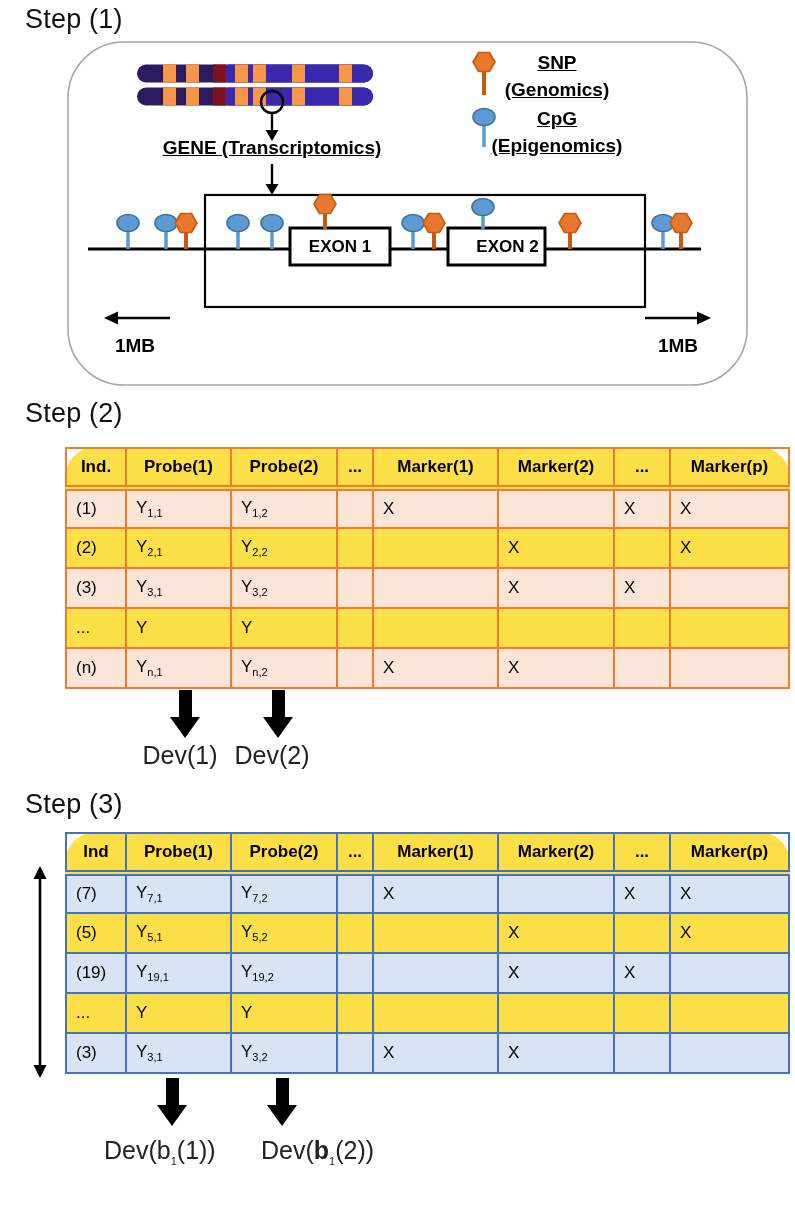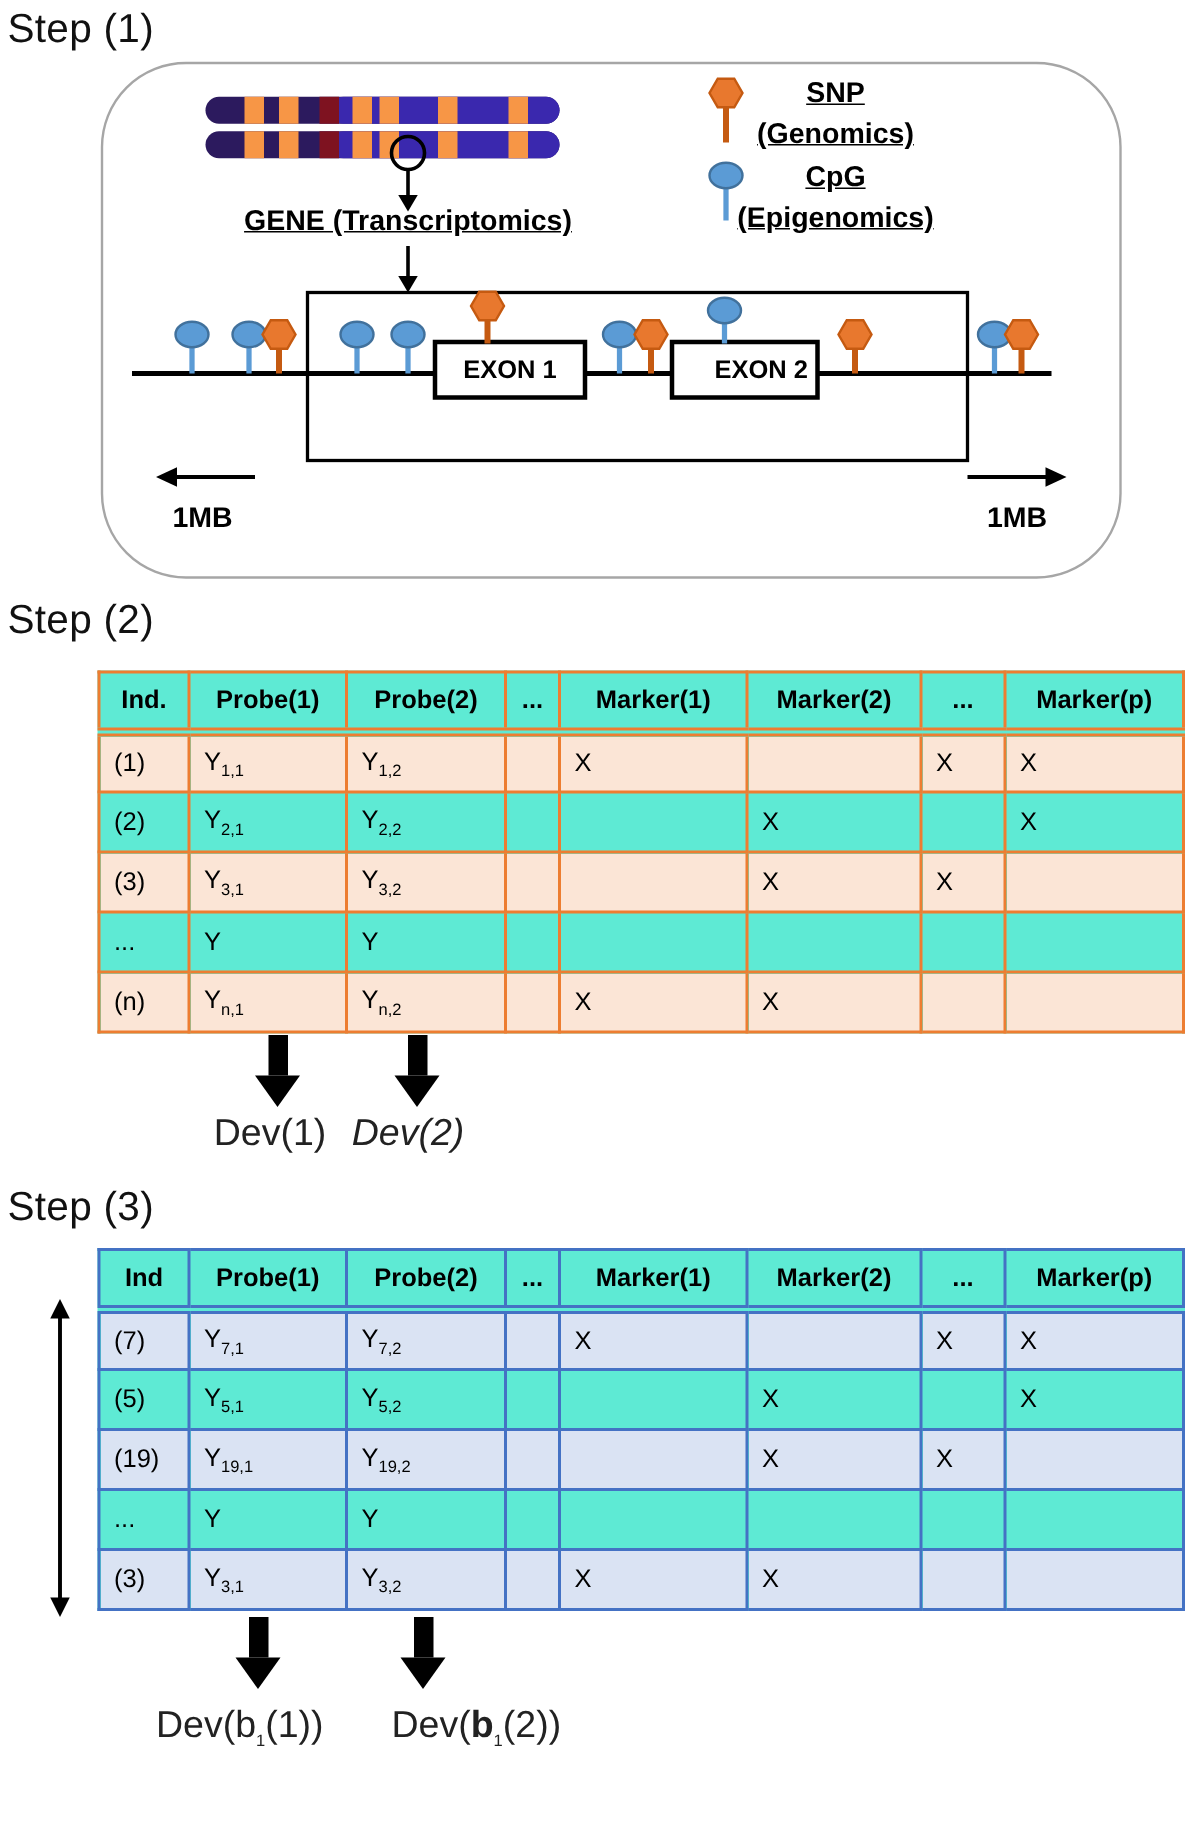--- a/index.html
+++ b/index.html
@@ -1,34 +1,34 @@
 <!DOCTYPE html>
 <html style="--c-orange_border: #ED7D31; --c-orange_fill: #FBE5D6; --c-blue_border: #4472C4; --c-blue_fill: #DAE3F3; --c-snp: #E8782E; --c-snp_stroke: #C55A11; --c-cpg: #5B9BD5; --c-cpg_stroke: #41719C; --c-chromosome_dark: #2C1A5E; --c-chromosome_light: #3A28AE; --c-chromosome_band: #F79646; --c-centromere: #7E1220; --c-container_border: #A6A6A6;"><head>
 <meta charset="utf-8">
 <style>
   * { margin:0; padding:0; box-sizing:border-box; }
   html,body { background:#fff; }
   body { font-family:"Liberation Sans", sans-serif; color:#000; }
   #canvas { position:relative; width:795px; height:1222px; background:#fff; overflow:hidden; }
 
   .abs { position:absolute; }
-  .step-title { font-size:27px; color:#111; letter-spacing:0.2px; }
+  .step-title { font-size:27px; color:#111; letter-spacing:0.2px;margin-left:20px; }
 
   .ctr { text-align:center; }
   .bold { font-weight:bold; }
 
   .diagram-label { font-size:19px; font-weight:bold; text-decoration:underline; }
   .legend-block { width:134px; text-align:center; font-size:19px; font-weight:bold; line-height:27px; }
   .legend-block div { text-decoration:underline; }
   .exon-label-box { display:flex; align-items:center; justify-content:center;
                     font-size:17px; font-weight:bold; }
   .mb-label { font-size:19px; font-weight:bold; width:70px; text-align:center; }
 
   
-  table.sim { border-collapse:collapse; table-layout:fixed; position:absolute; left:65px; width:723px; background:#5eead4; }
+  table.sim { border-collapse:collapse; table-layout:fixed; position:absolute; left:65px; width:723px; background:#fde047;border-radius:31px; }
   table.sim th, table.sim td { height:40px; font-size:17px; overflow:hidden; white-space:nowrap; }
   table.sim th { text-align:center; font-weight:bold; }
   table.sim td { text-align:left; padding-left:9px; }
   table.sim td sub, .devlabel sub { font-size:11px; }
   table.otable th, table.otable td { border:2px solid var(--c-orange_border); }
   table.otable th { border-bottom:6px double var(--c-orange_border); }
   table.otable tr.shaded { background:var(--c-orange_fill); }
   table.btable th, table.btable td { border:2px solid var(--c-blue_border); }
   table.btable th { border-bottom:6px double var(--c-blue_border); }
   table.btable tr.shaded { background:var(--c-blue_fill); }
@@ -266,21 +266,21 @@
   <div class="fat-arrow" style="left:170px; top:690px;">
     <div class="shaft"></div>
       <div class="head"></div>
   </div>
   <div class="fat-arrow" style="left:263px; top:690px;">
     <div class="shaft"></div>
       <div class="head"></div>
   </div>
 
   <div class="abs devlabel ctr" style="left:138px; top:741px; width:84px;">Dev(1)</div>
-  <div class="abs devlabel ctr" style="left:230px; top:741px; width:84px;font-style:italic;">Dev(2)</div>
+  <div class="abs devlabel ctr" style="left:230px; top:741px; width:84px;">Dev(2)</div>
 
   <div class="abs step-title" style="left:5px; top:789px;">Step (3)</div>
 
   <table class="sim btable" style="top:832px;" id="table3">
       <colgroup>
         <col style="width: 60px;">
         <col style="width: 105px;">
         <col style="width: 106px;">
         <col style="width: 36px;">
         <col style="width: 125px;">

